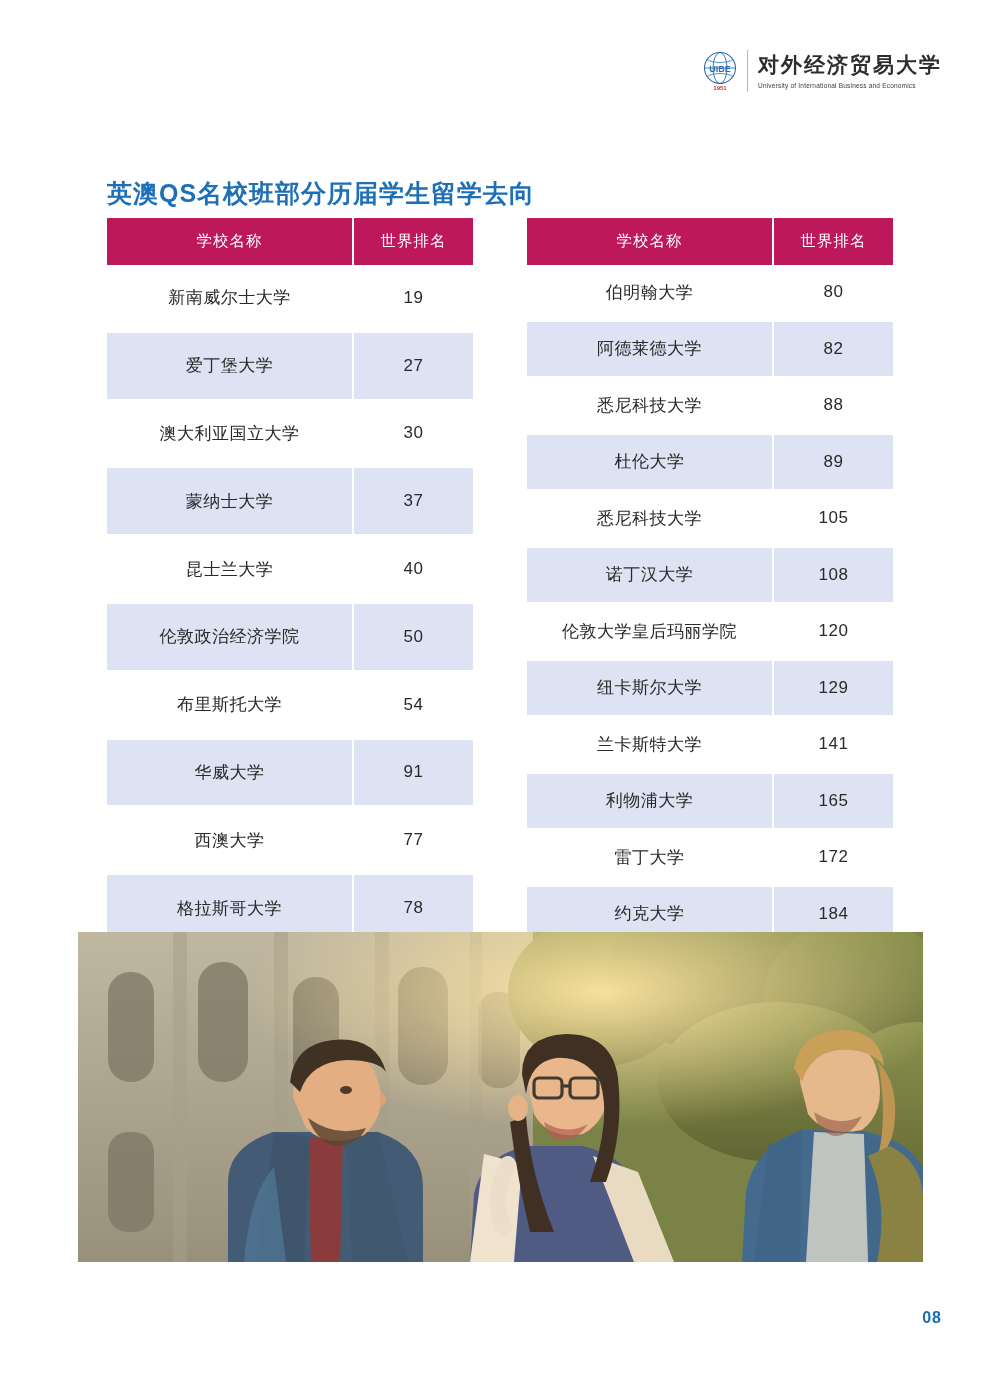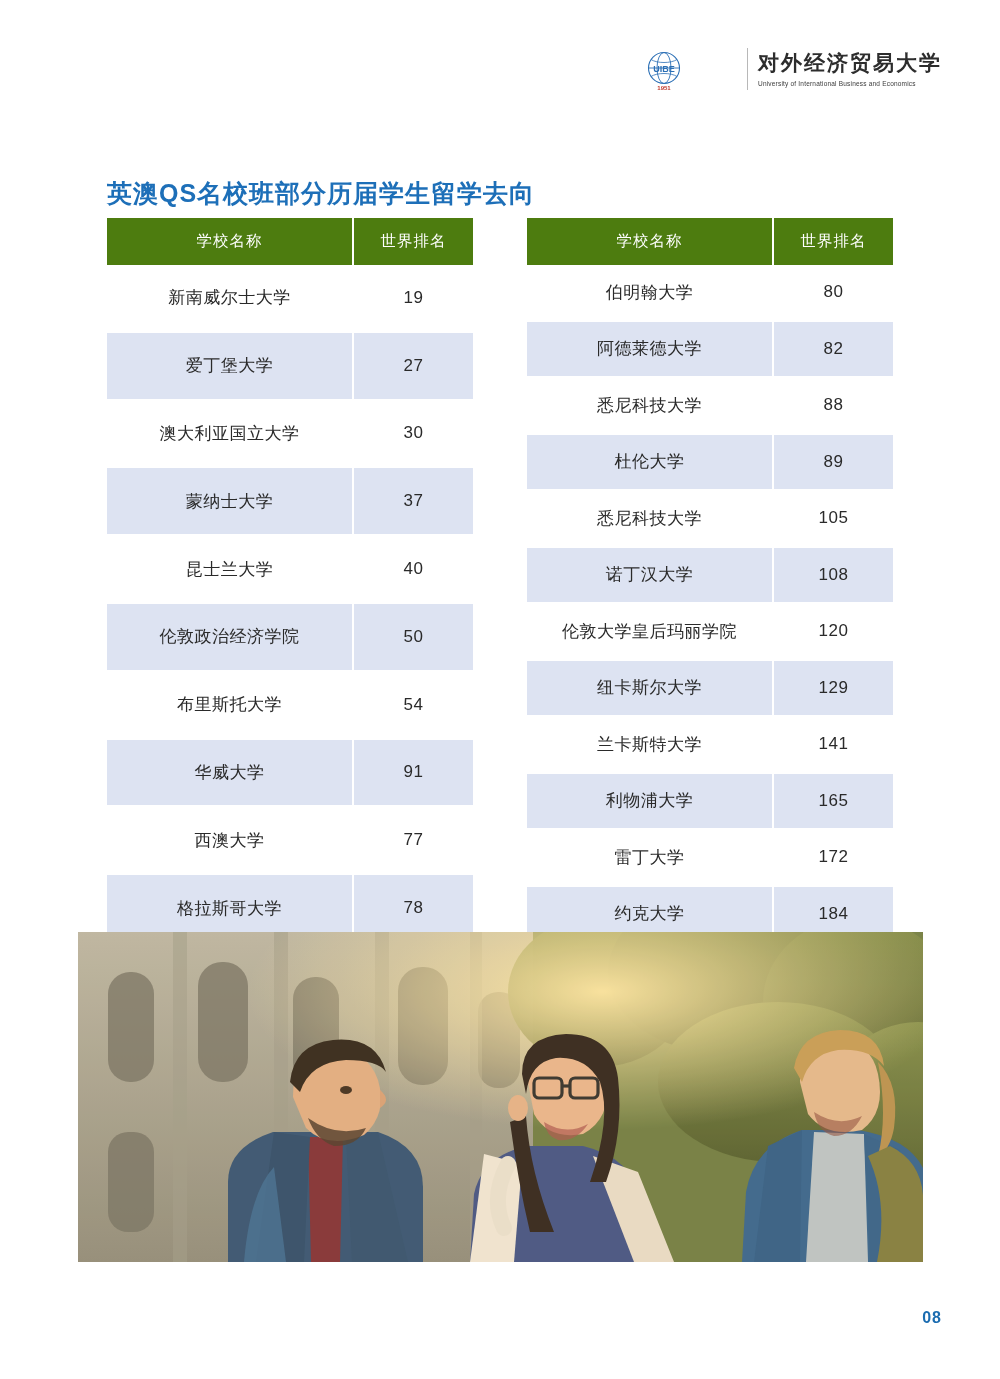--- a/index.html
+++ b/index.html
@@ -15,37 +15,37 @@
     position: relative;
     overflow: hidden;
   }
 
   
   .page-header {
     position: absolute;
     top: 48px;
     right: 58px;
     display: flex;
-    gap: 28px;
+    align-items: center;
+    gap: 4px;
   }
   .logo-mark {
     width: 46px;
     height: 46px;
     position: relative;
     flex: none;
   }
   .logo-mark svg { display: block; }
   .logo-text {
     display: flex;
     flex-direction: column;
     justify-content: center;
     padding-left: 10px;
     border-left: 1px solid #b8b8b8;
     height: 42px;
-    margin-left: 32px;
   }
   .logo-cn {
     font-family: "Liberation Serif", serif;
     font-size: 21px;
     font-weight: 700;
     letter-spacing: 2px;
     color: #2d2d2d;
     line-height: 1.2;
     white-space: nowrap;
   }
@@ -78,21 +78,21 @@
     display: flex;
     justify-content: space-between;
   }
   table.rank-table {
     border-collapse: separate;
     border-spacing: 0;
     width: 366px;
     table-layout: fixed;
   }
   table.rank-table th {
-    background: #4d7c0f;
+    background: #be185d;
     color: #ffffff;
     font-size: 15.5px;
     font-weight: 400;
     height: 45px;
     letter-spacing: 1px;
     border-right: 2px solid #ffffff;
   }
   table.rank-table th:last-child { border-right: none; }
   table.rank-table td {
     height: 52.5px;

